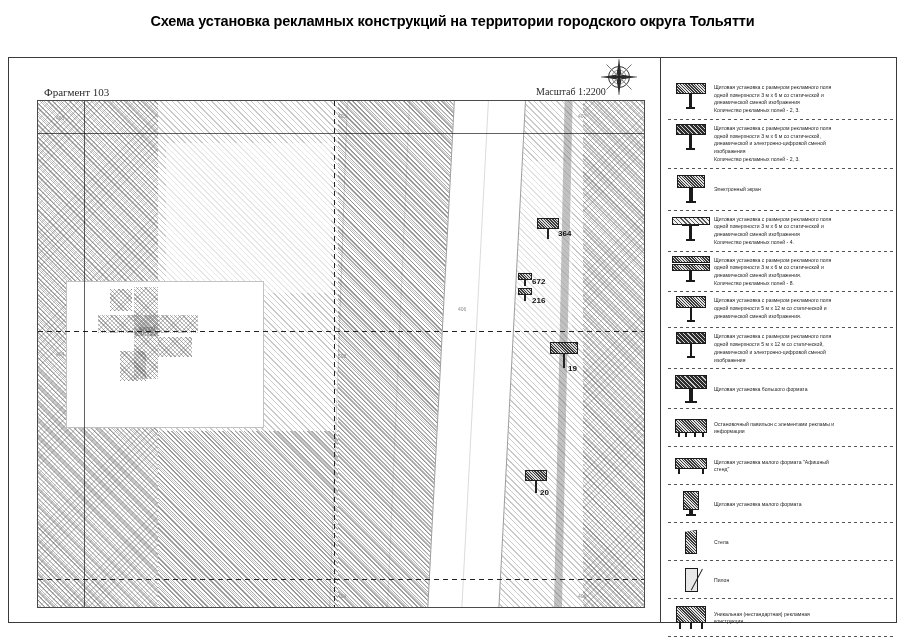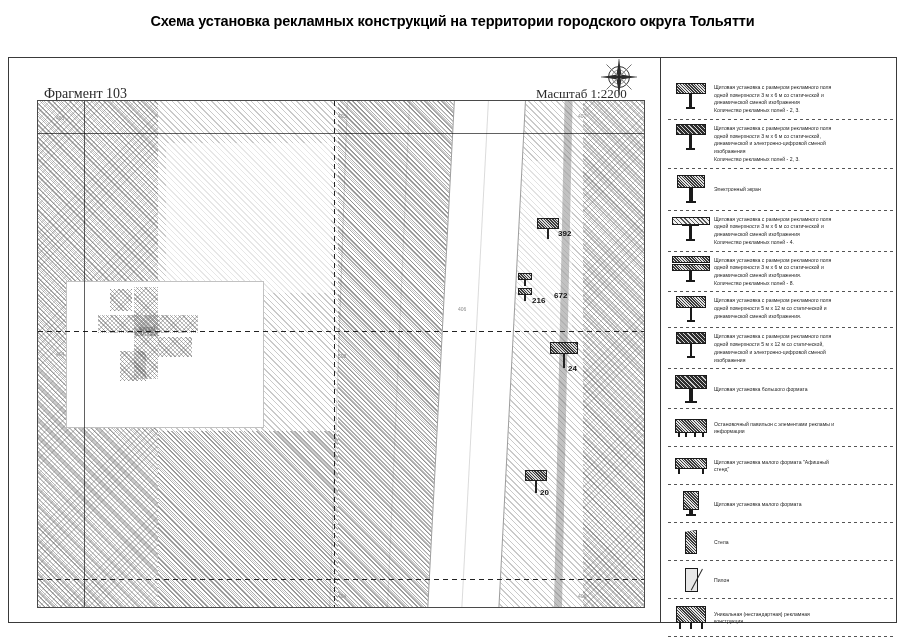--- a/index.html
+++ b/index.html
@@ -190,29 +190,29 @@
     color: #111;
     white-space: nowrap;
   }
 
   
   .fragment-label {
     position: absolute;
     left: 44px;
     top: 86px;
     font-family: "Liberation Serif", serif;
-    font-size: 14px;
+    font-size: 11px;
     color: #2a2a2a;
   }
   .scale-label {
     position: absolute;
     left: 536px;
     top: 86px;
     font-family: "Liberation Serif", serif;
-    font-size: 13px;
+    font-size: 10px;
     color: #2a2a2a;
   }
 
   
   .compass {
     position: absolute;
     left: 597px;
     top: 55px;
     width: 44px;
     height: 44px;
@@ -380,39 +380,39 @@
     <span class="grid-label" style="left:18px;  top:250px;">404</span>
     <span class="grid-label" style="left:420px; top:205px;">406</span>
     <span class="grid-label" style="left:300px; top:252px;">508</span>
     <span class="grid-label" style="left:300px; top:492px;">404</span>
     <span class="grid-label" style="left:540px; top:492px;">406</span>
   </div>
 
   <div class="marker" style="left:499px; top:117px;">
     <div class="panel" style="width:22px; height:11px;"></div>
     <div class="post" style="left:10px; top:11px; height:10px;"></div>
-    <div class="mlabel" style="left:21px; top:11px;">392</div>
+    <div class="mlabel" style="left:21px; top:11px;">364</div>
   </div>
 
   <div class="marker" style="left:480px; top:172px;">
     <div class="panel" style="width:14px; height:7px;"></div>
     <div class="post" style="left:6px; top:7px; height:6px;"></div>
-    <div class="mlabel" style="left:14px; top:18px;padding-left:22px;">672</div>
+    <div class="mlabel" style="left:14px; top:4px;">672</div>
   </div>
 
   <div class="marker" style="left:480px; top:187px;">
     <div class="panel" style="width:14px; height:7px;"></div>
     <div class="post" style="left:6px; top:7px; height:6px;"></div>
     <div class="mlabel" style="left:14px; top:8px;">216</div>
   </div>
 
   <div class="marker" style="left:512px; top:241px;">
     <div class="panel" style="width:28px; height:12px;"></div>
     <div class="post" style="left:13px; top:12px; height:14px;"></div>
-    <div class="mlabel" style="left:18px; top:22px;">24</div>
+    <div class="mlabel" style="left:18px; top:22px;">19</div>
   </div>
 
   <div class="marker" style="left:487px; top:369px;">
     <div class="panel" style="width:22px; height:11px;"></div>
     <div class="post" style="left:10px; top:11px; height:12px;"></div>
     <div class="mlabel" style="left:15px; top:18px;">20</div>
   </div>
 
 </div>
 

